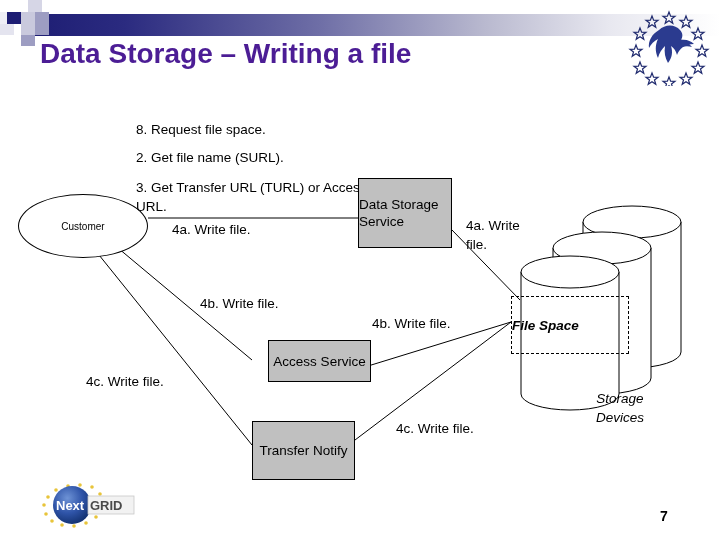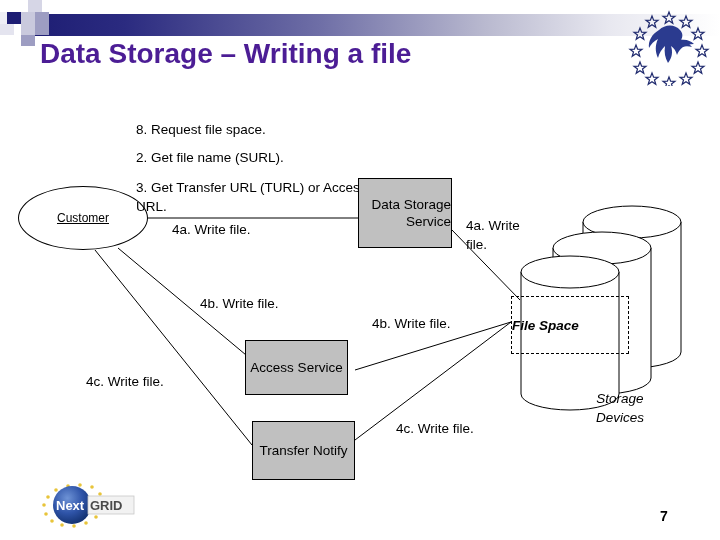--- a/index.html
+++ b/index.html
@@ -50,38 +50,37 @@
   .dlabel.wrap { white-space: normal; }
 
   .node-box {
     position: absolute;
     background: #c0c0c0;
     border: 1px solid #000;
     box-sizing: border-box;
     display: flex;
     align-items: center;
     justify-content: center;
-    text-align: right;
+    text-align: left;
     font-size: 13.5px;
     line-height: 17px;
     color: #000;
   }
 
   #customer-ellipse {
     position: absolute;
-    left: 18px; top: 186px;
+    left: 18px; top: 194px;
     width: 130px; height: 64px;
     border: 1px solid #000;
     border-radius: 50%;
     box-sizing: border-box;
     display: flex; align-items: center; justify-content: center;
-    font-size: 12px;
+    font-size: 10px;
     color: #000;
     background: #ffffff;
-    text-decoration: underline;
   }
 
   #file-space-box {
     position: absolute;
     left: 511px; top: 296px;
     width: 118px; height: 58px;
     border: 1px dashed #000;
     box-sizing: border-box;
     display: flex; align-items: center; justify-content: flex-start;
     text-align: center;
@@ -196,21 +195,21 @@
   <div class="dlabel wrap" style="left:466px; top:216px; width:62px;">4a. Write file.</div>
 
   <div class="dlabel" style="left:200px; top:294px;">4b. Write file.</div>
 
   <div class="dlabel" style="left:372px; top:314px;">4b. Write file.</div>
 
   <div class="dlabel" style="left:86px; top:372px;">4c. Write file.</div>
 
   <div class="dlabel" style="left:396px; top:419px;">4c. Write file.</div>
 
-  <div class="node-box" style="left:245px; top:340px; width:103px; height:55px;">
+  <div class="node-box" style="left:268px; top:340px; width:103px; height:42px;">
     <span>Access Service</span>
   </div>
 
   <div class="node-box" style="left:252px; top:421px; width:103px; height:59px;">
     <span>Transfer Notify</span>
   </div>
 
   <div id="file-space-box">
     <span>File Space</span>
   </div>

